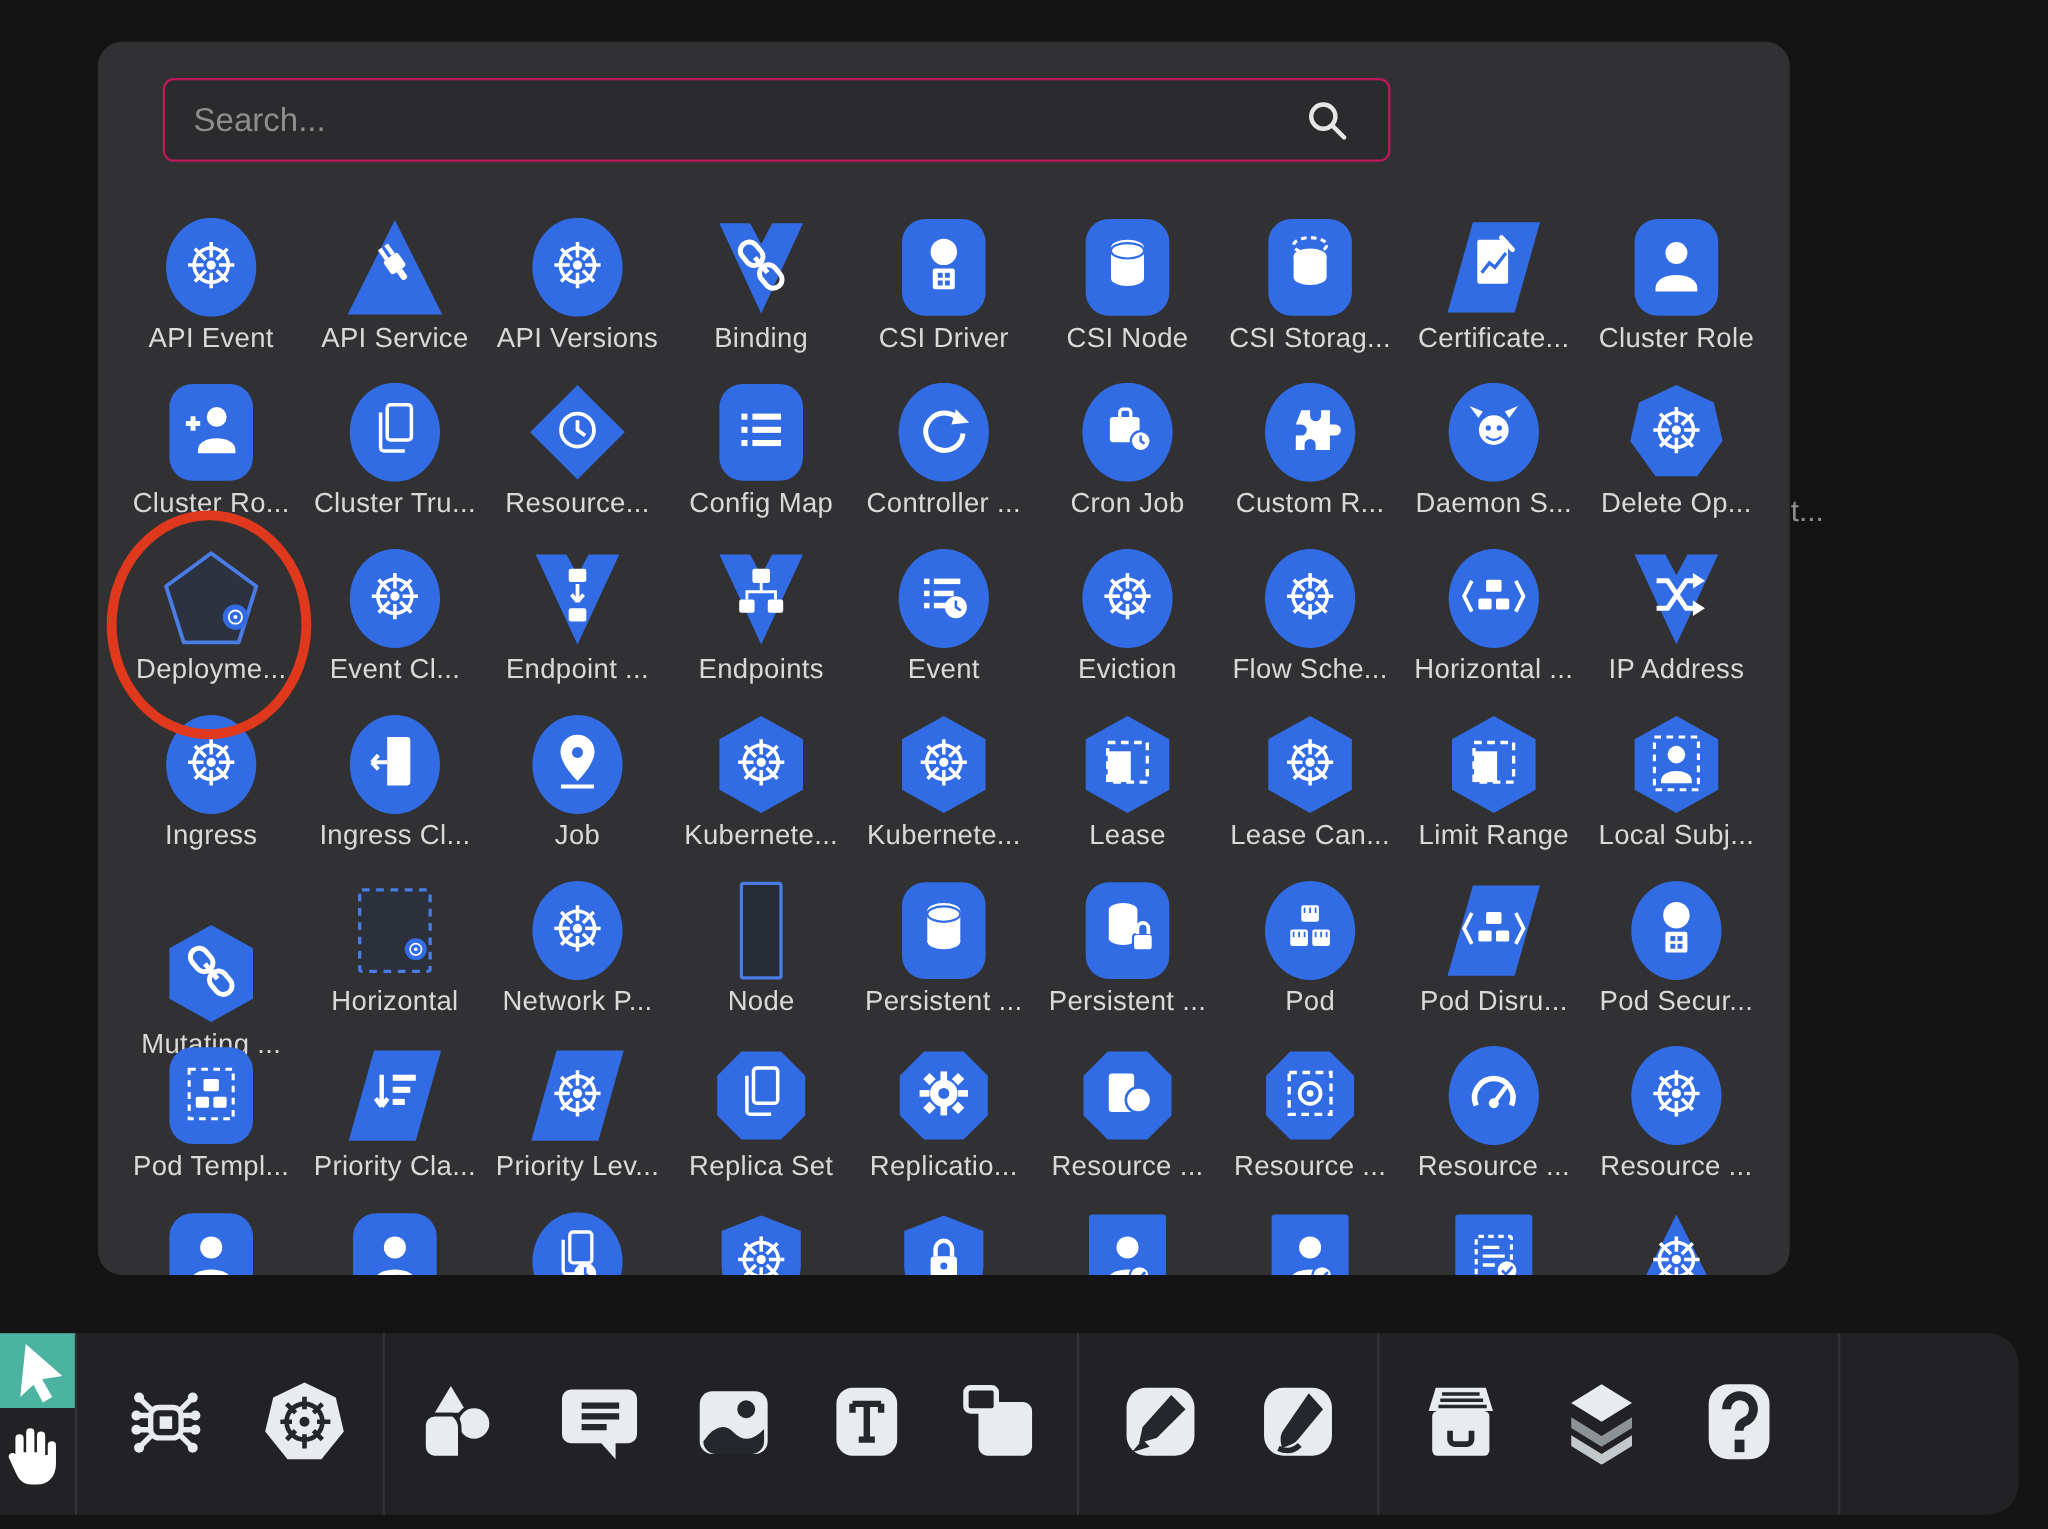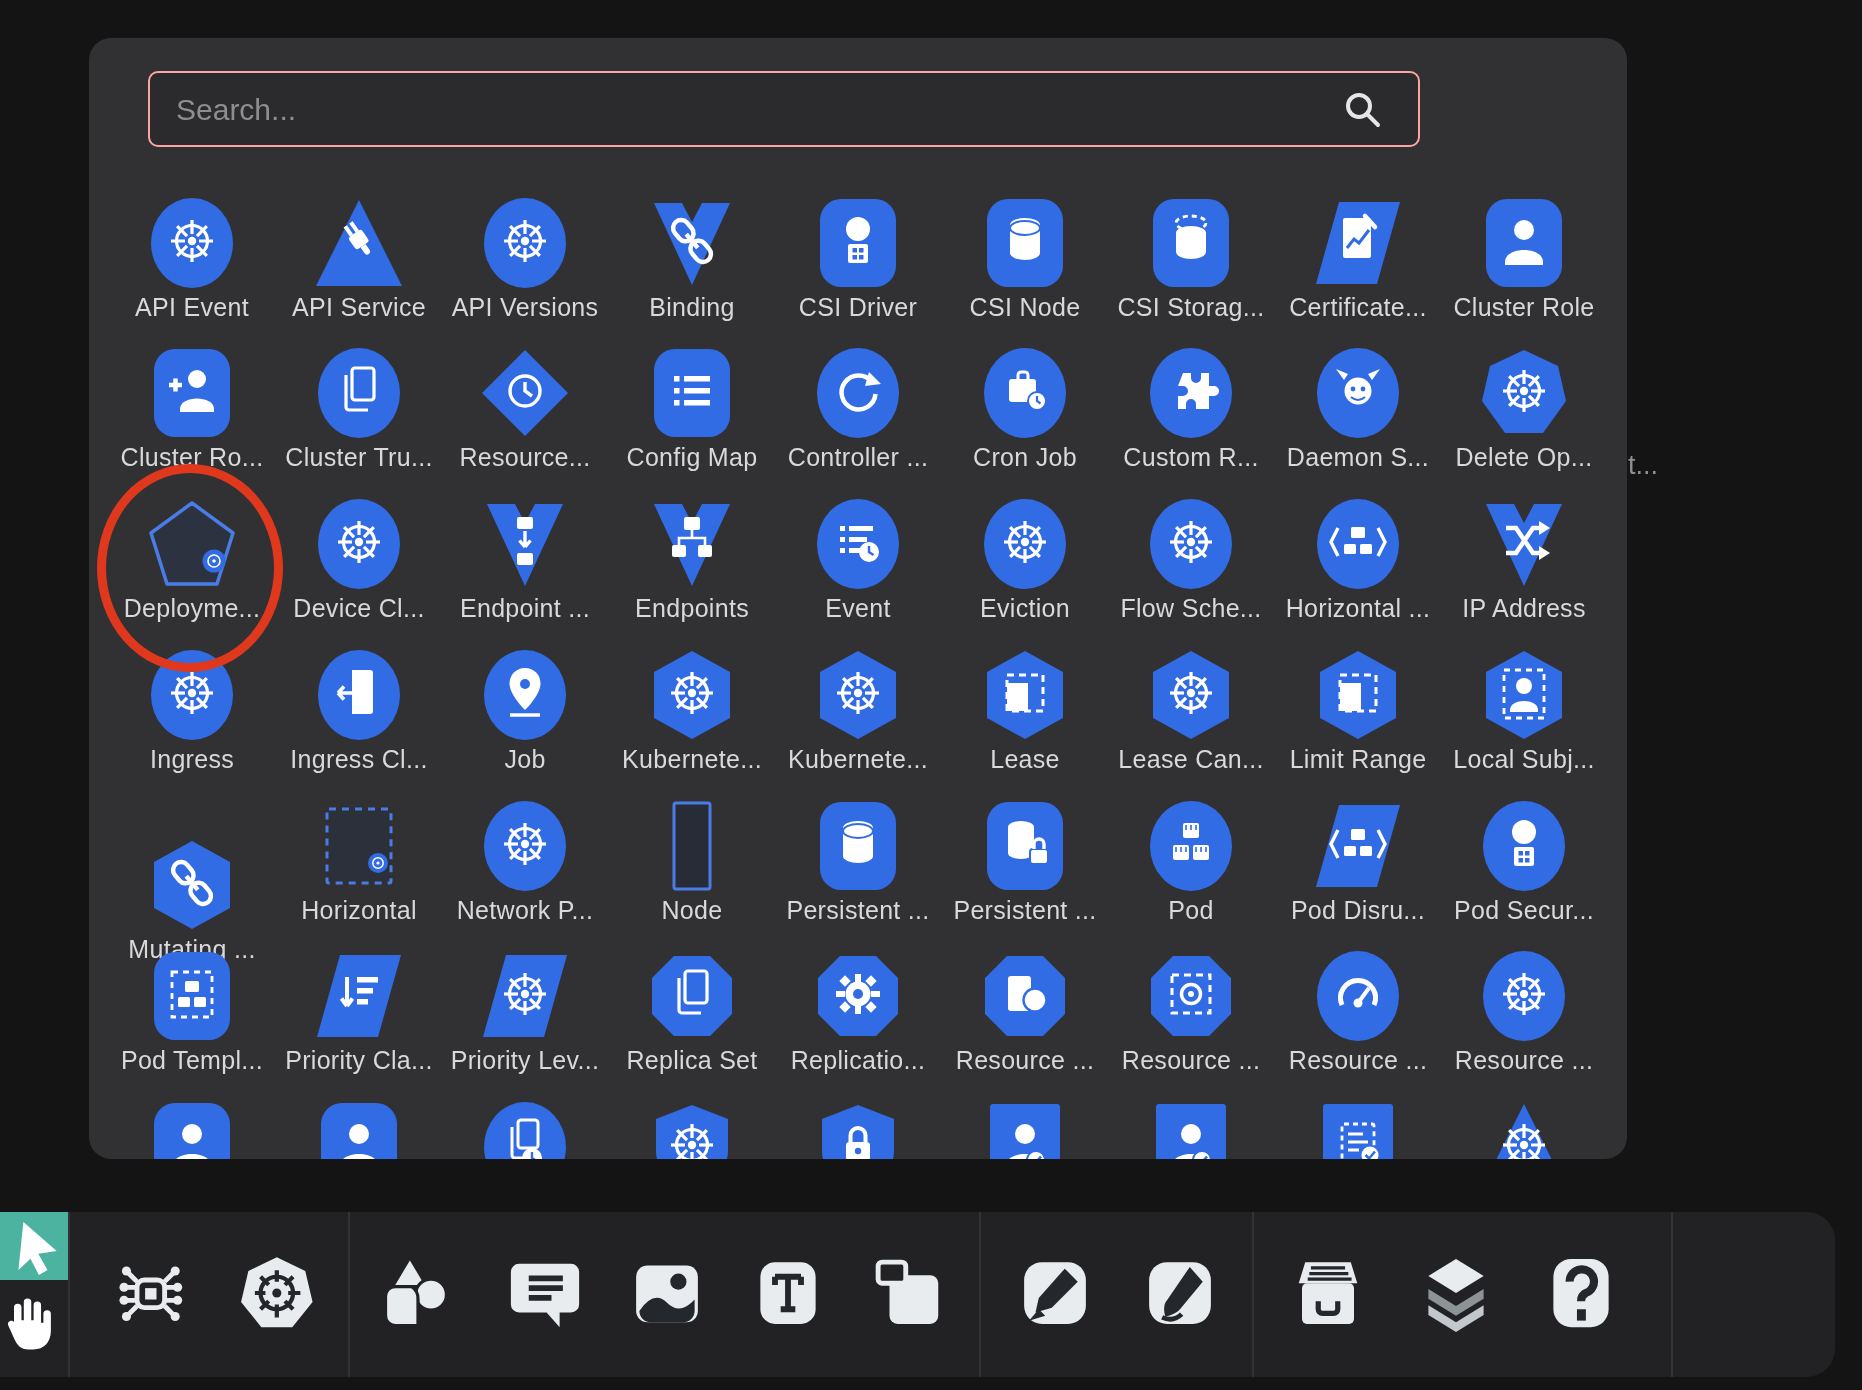--- a/index.html
+++ b/index.html
@@ -1,22 +1,22 @@
 <!DOCTYPE html>
 <html><head>
 <meta charset="utf-8">
 <style>
   html,body{margin:0;padding:0}
   body{width:1862px;height:1390px;background:#141414;font-family:"Liberation Sans",sans-serif;
        position:relative;overflow:hidden}
   .canvas-text{position:absolute;color:#8f8f8f;font-size:27px;z-index:1;white-space:nowrap}
   .panel{position:absolute;left:89px;top:38px;width:1538px;height:1121px;background:#313134;
          border-radius:22px;overflow:hidden;z-index:2}
-  .search-box{position:absolute;left:59px;top:33px;width:1272px;height:76px;background:#2b2b2d;
-              border:2px solid #fca5a5;border-radius:10px;box-sizing:border-box}
+  .search-box{position:absolute;left:59px;top:33px;width:1116px;height:76px;background:#2b2b2d;
+              border:2px solid #be185d;border-radius:10px;box-sizing:border-box}
   .search-box input{position:absolute;left:24px;top:0;width:1050px;height:72px;background:transparent;
               border:none;outline:none;font-size:30px;color:#cfcfcf;font-family:"Liberation Sans",sans-serif}
   .search-box input::placeholder{color:#8e8e8e}
   .search-icon{position:absolute;right:32px;top:14px}
   .version-dd{position:absolute;left:1261px;top:36px;width:243px;height:74px;cursor:pointer;
               border-bottom:2px solid #cfcfcf}
   .version-label{position:absolute;left:20px;top:18px;font-size:30px;color:#efefef}
   .version-caret{position:absolute;right:8px;top:30px;width:0;height:0;
                  border-left:13px solid transparent;border-right:13px solid transparent;
                  border-top:16px solid #e8e8e8}
@@ -282,21 +282,21 @@
             <line x1="49.949" y1="47.949" x2="59.847" y2="57.847"></line>
             <line x1="45" y1="50" x2="45" y2="64"></line>
             <line x1="40.051" y1="47.949" x2="30.153" y2="57.847"></line>
             <line x1="38" y1="43" x2="24" y2="43"></line>
             <line x1="40.051" y1="38.051" x2="30.153" y2="28.153"></line>
             <line x1="45" y1="36" x2="45" y2="22"></line>
             <line x1="49.949" y1="38.051" x2="59.847" y2="28.153"></line>
           </g>
           <circle cx="45" cy="43" r="4.2" fill="#fff"></circle>
         </svg>
-     <div class="cell-label">Device Cl...</div>
+     <div class="cell-label">Event Cl...</div>
       </div>
       <div class="grid-cell" style="left:356px;top:461px">
      <svg width="90" height="90" viewBox="0 0 90 90">
        <polygon points="7,5 35,5 45,24 55,5 83,5 45,87" fill="#326CE5"></polygon>
           <g fill="#fff">
             <rect x="37" y="18" width="16" height="12" rx="2"></rect>
      <rect x="37" y="54" width="16" height="12" rx="2"></rect>
           </g>
      <path d="M45,32 v16 m0,0 l-5.5,-6.5 m5.5,6.5 l5.5,-6.5" stroke="#fff" stroke-width="3.4" fill="none"></path>
         </svg>

